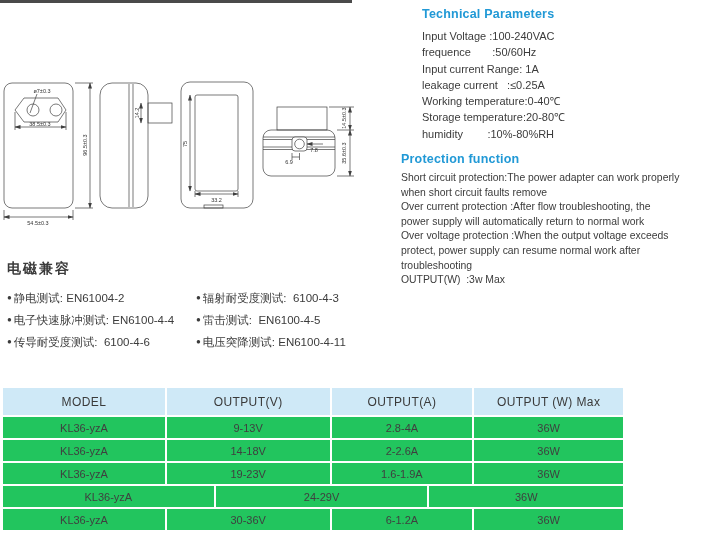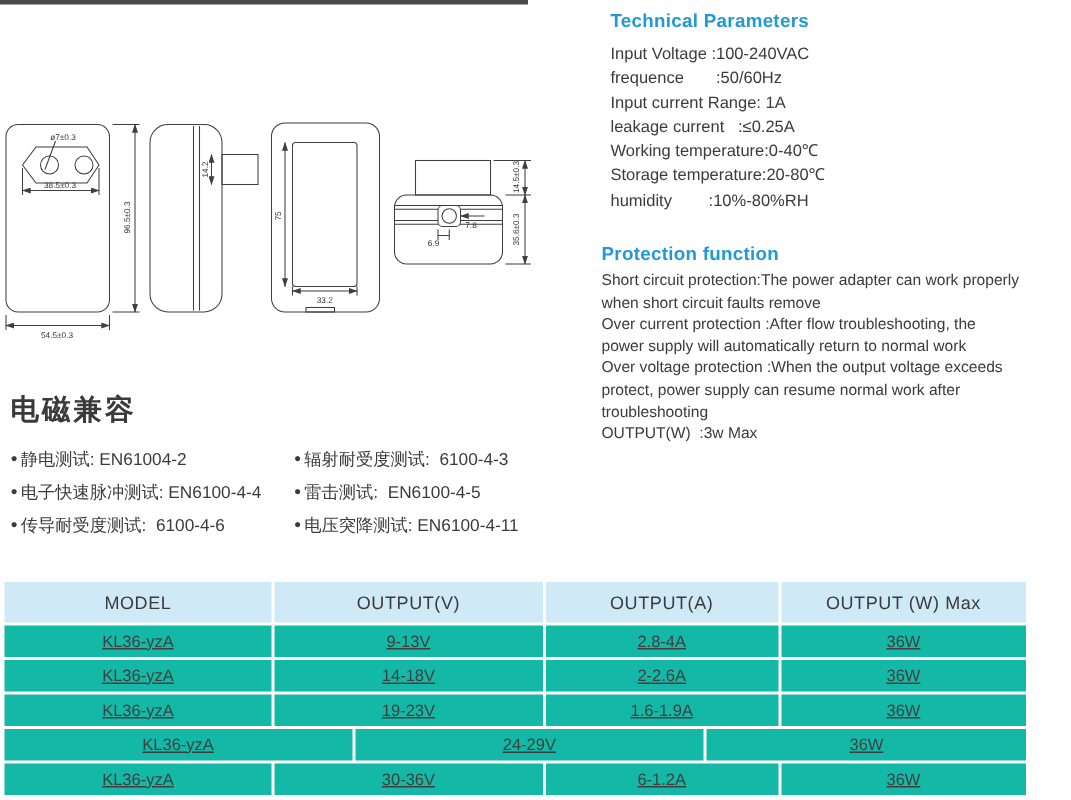--- a/index.html
+++ b/index.html
@@ -2,46 +2,46 @@
 <html><head>
 <meta charset="utf-8">
 <style>
   html,body{margin:0;padding:0;background:#fff;}
   .page{position:relative;width:714px;height:533px;background:#ffffff;overflow:hidden;
         font-family:"Liberation Sans",sans-serif;color:#3c3c3c;}
   .top-rule{position:absolute;left:0;top:0;width:352px;height:3px;background:#4a4a4a;}
 
   
   .sec-title{color:#2199d6;font-size:12.5px;font-weight:bold;letter-spacing:.2px;}
-  .tech{position:absolute;left:407px;top:7px;}
+  .tech{position:absolute;left:422px;top:7px;}
   .tech .lines{margin-top:7px;}
   .tech .line{font-size:11px;line-height:16.3px;white-space:pre;color:#3b3b3b;}
-  .prot{position:absolute;left:401px;top:162px;width:312px;}
+  .prot{position:absolute;left:401px;top:152px;width:312px;}
   .prot .lines{margin-top:5px;}
   .prot .line{font-size:10.4px;line-height:14.6px;white-space:pre;color:#3b3b3b;}
 
   
   .emc{position:absolute;left:7px;top:260px;}
-  .emc-title{font-size:19px;font-weight:bold;color:#3a3a3a;letter-spacing:2px;}
+  .emc-title{font-size:14px;font-weight:bold;color:#3a3a3a;letter-spacing:2px;}
   .emc-cols{display:flex;margin-top:9px;}
   .emc-col{display:flex;flex-direction:column;}
   .emc-col.left{width:189px;}
   .emc-item{font-size:11.5px;height:22px;display:flex;align-items:center;white-space:pre;color:#3b3b3b;}
   .bullet{font-size:8px;margin-right:2px;position:relative;top:-1px;}
 
   
   .drawings{position:absolute;left:0;top:68px;width:395px;height:165px;}
   .dim{font-size:5.5px;fill:#333;font-family:"Liberation Sans",sans-serif;}
 
   
-  .ptable{position:absolute;left:3px;top:388px;width:681px;display:flex;flex-direction:column;gap:2px;}
+  .ptable{position:absolute;left:3px;top:388px;width:620px;display:flex;flex-direction:column;gap:2px;}
   .tr{display:flex;gap:2px;}
   .cell{display:flex;align-items:center;justify-content:center;}
   .th{height:27px;background:#cfe9f7;font-size:12px;letter-spacing:.4px;color:#3a3a3a;}
-  .td{height:21px;background:#14b8a6;font-size:11px;color:#3f3f3f;text-decoration:underline;}
+  .td{height:21px;background:#22c55e;font-size:11px;color:#3f3f3f;}
   .c0{flex:185 0 0;} .c1{flex:186 0 0;} .c2{flex:161 0 0;} .c3{flex:170 0 0;}
 </style>
 </head>
 <body>
 
 <div class="page">
 
   <div class="top-rule"></div>
 
   <svg class="drawings" viewBox="0 0 395 165">

